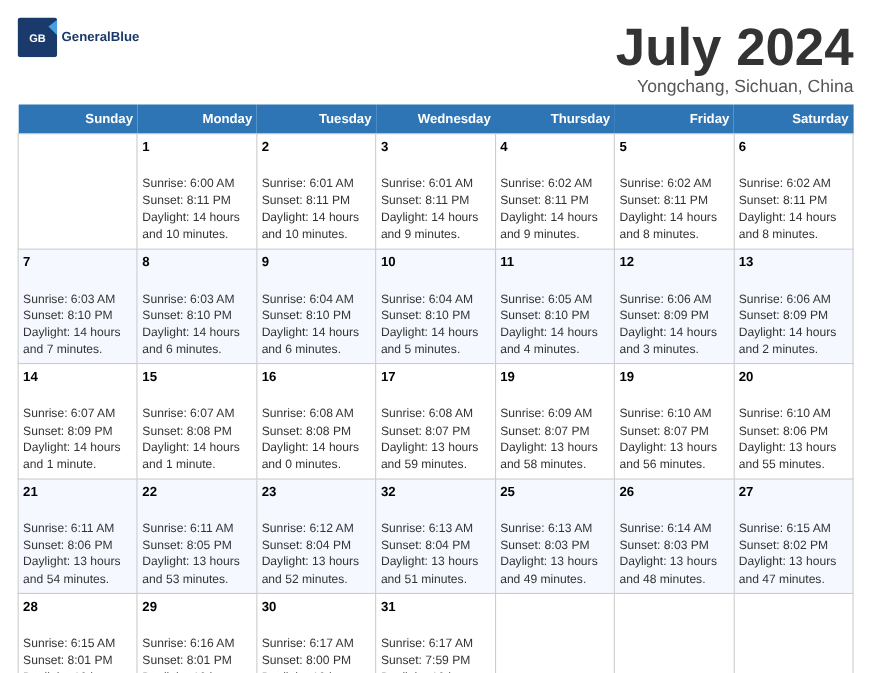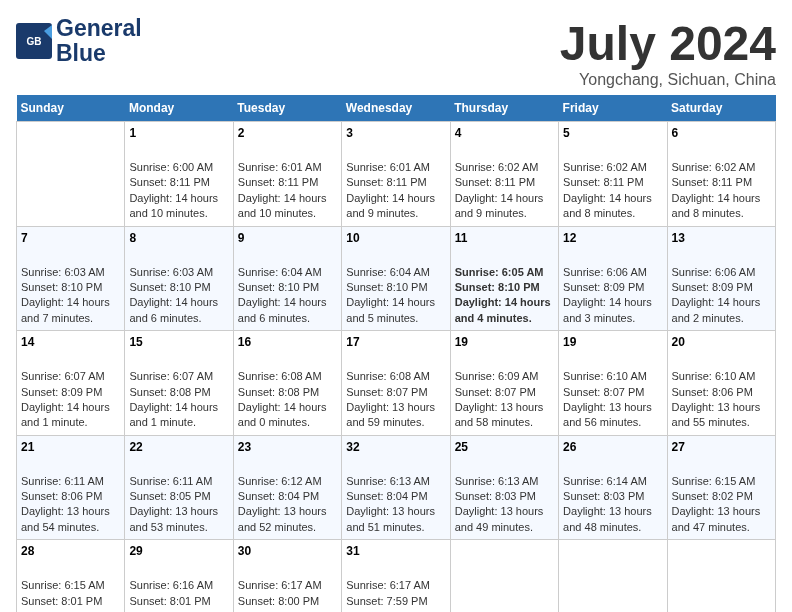--- a/index.html
+++ b/index.html
@@ -15,22 +15,22 @@
       justify-content: space-between;
       align-items: flex-start;
       margin-bottom: 6px;
     }
     .logo {
       display: flex;
       align-items: center;
     }
     .logo-text {
       display: flex;
-      flex-direction: column;
-      font-size: 23px;
+      flex-direction: row;
+      font-size: 12px;
       font-weight: bold;
       color: #1a3a6b;
       line-height: 1.1;
     }
     .logo-text span:first-child { color: #1a3a6b; }
     .logo-icon {
       width: 36px;
       height: 36px;
       margin-right: 4px;
     }
@@ -48,21 +48,21 @@
     }
     table {
       width: 100%;
       border-collapse: collapse;
       font-size: 11px;
     }
     thead tr th {
       background-color: #2e75b6;
       color: #fff;
       padding: 6px 4px;
-      text-align: left;
+      text-align: right;
       font-size: 12px;
       font-weight: bold;
     }
     tbody tr td {
       border: 1px solid #ccc;
       vertical-align: top;
       padding: 4px 4px;
       min-height: 70px;
       width: 14.28%;
     }
@@ -190,21 +190,21 @@
         </td>
         <td>
           <div class="day-num">10</div>
           <div class="day-info" style="white-space: pre-line;">Sunrise: 6:04 AM
 Sunset: 8:10 PM
 Daylight: 14 hours
 and 5 minutes.</div>
         </td>
         <td>
           <div class="day-num">11</div>
-          <div class="day-info" style="white-space: pre-line; font-weight: bold;">Sunrise: 6:05 AM
+          <div class="day-info" style="white-space: pre-line;">Sunrise: 6:05 AM
 Sunset: 8:10 PM
 Daylight: 14 hours
 and 4 minutes.</div>
         </td>
         <td>
           <div class="day-num">12</div>
           <div class="day-info" style="white-space: pre-line;">Sunrise: 6:06 AM
 Sunset: 8:09 PM
 Daylight: 14 hours
 and 3 minutes.</div>

